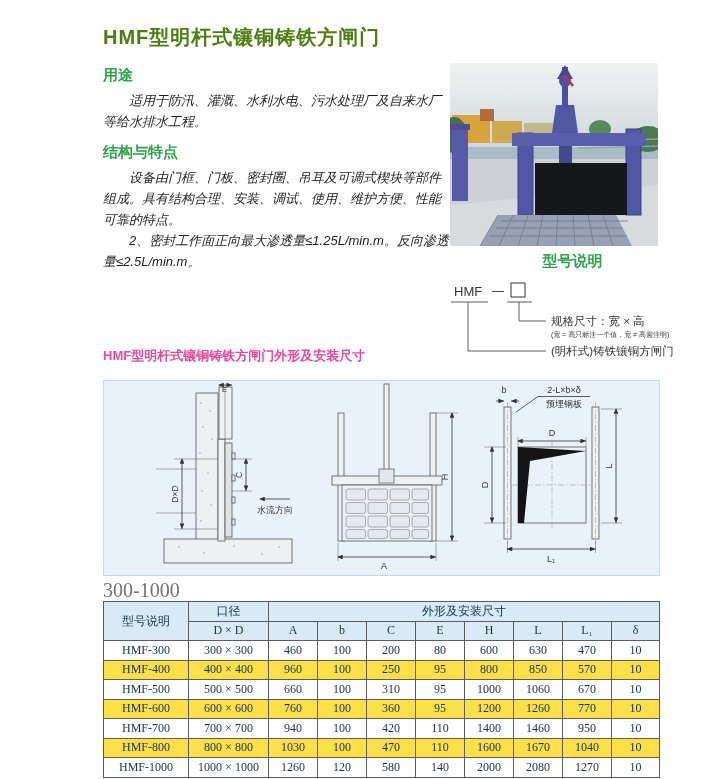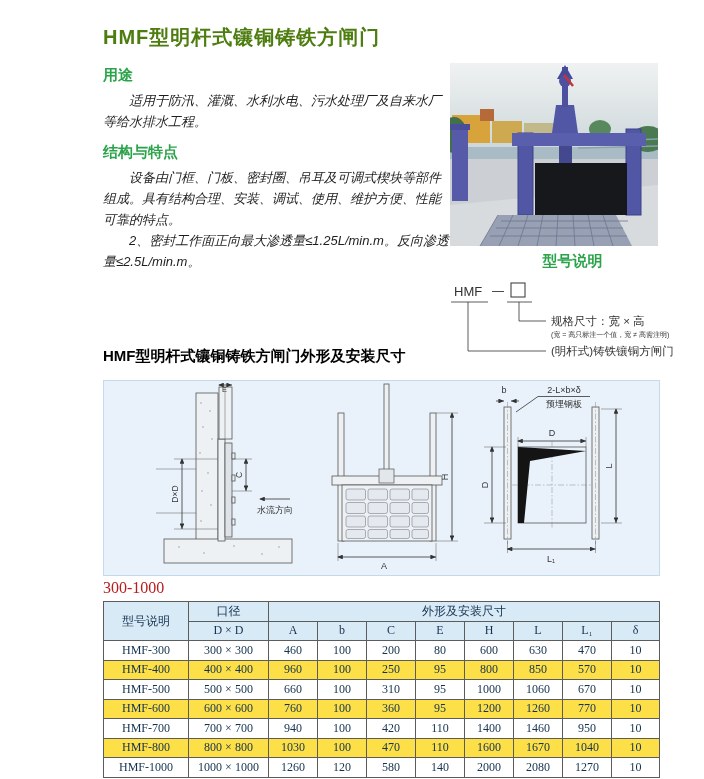--- a/index.html
+++ b/index.html
@@ -7,26 +7,26 @@
         font-family:"Liberation Sans","DejaVu Sans",sans-serif;color:#222;}
   .page-title{position:absolute;left:103px;top:24px;font-size:20px;font-weight:bold;
         color:#4d7c0f;letter-spacing:1px;white-space:nowrap;}
   .col-left{position:absolute;left:103px;top:62px;width:348px;}
   .sec-h{color:#2ba34a;font-size:15px;font-weight:bold;margin:11px 0 5px 0;}
   .sec-h.first{margin-top:4px;}
   .body-p{font-size:13px;line-height:1.62;margin:0;text-indent:2em;color:#1d1d1d;font-style:italic;}
   .photo-wrap{position:absolute;left:450px;top:63px;width:208px;height:183px;overflow:hidden;}
   .model-section{position:absolute;left:448px;top:252px;width:256px;}
   .model-section .sec-h{margin:0 7px 6px 0;text-align:center;}
-  .drawing-heading{position:absolute;left:103px;top:347px;font-size:15px;font-weight:bold;
-        color:#000000;white-space:nowrap;}
+  .drawing-heading{position:absolute;left:103px;top:347px;font-size:13px;font-weight:bold;
+        color:#ec4899;white-space:nowrap;}
   .panel{position:absolute;left:103px;top:380px;width:555px;height:194px;background:#e9f2fa;
         border:1px solid #c2daec;}
   .range-label{position:absolute;left:103px;top:579px;font-family:"Liberation Serif","DejaVu Serif",serif;
-        font-size:16px;color:#b91c1c;}
+        font-size:20px;color:#737373;}
   table.spec{position:absolute;left:103px;top:601px;width:557px;border-collapse:collapse;
         table-layout:fixed;font-family:"Liberation Serif","DejaVu Serif",serif;
         font-size:12px;color:#14324f;}
   table.spec th,table.spec td{border:1px solid #5c5c5c;text-align:center;padding:0;height:18.5px;
         font-weight:normal;overflow:hidden;white-space:nowrap;}
   table.spec thead th{background:#d9eaf7;}
   table.spec tbody tr.alt td{background:#fde047;}
   svg text{font-family:"Liberation Sans","DejaVu Sans",sans-serif;fill:#333;}
   .dim{stroke:#333;stroke-width:0.8;fill:none;}
   .ext{stroke:#666;stroke-width:0.55;fill:none;}

